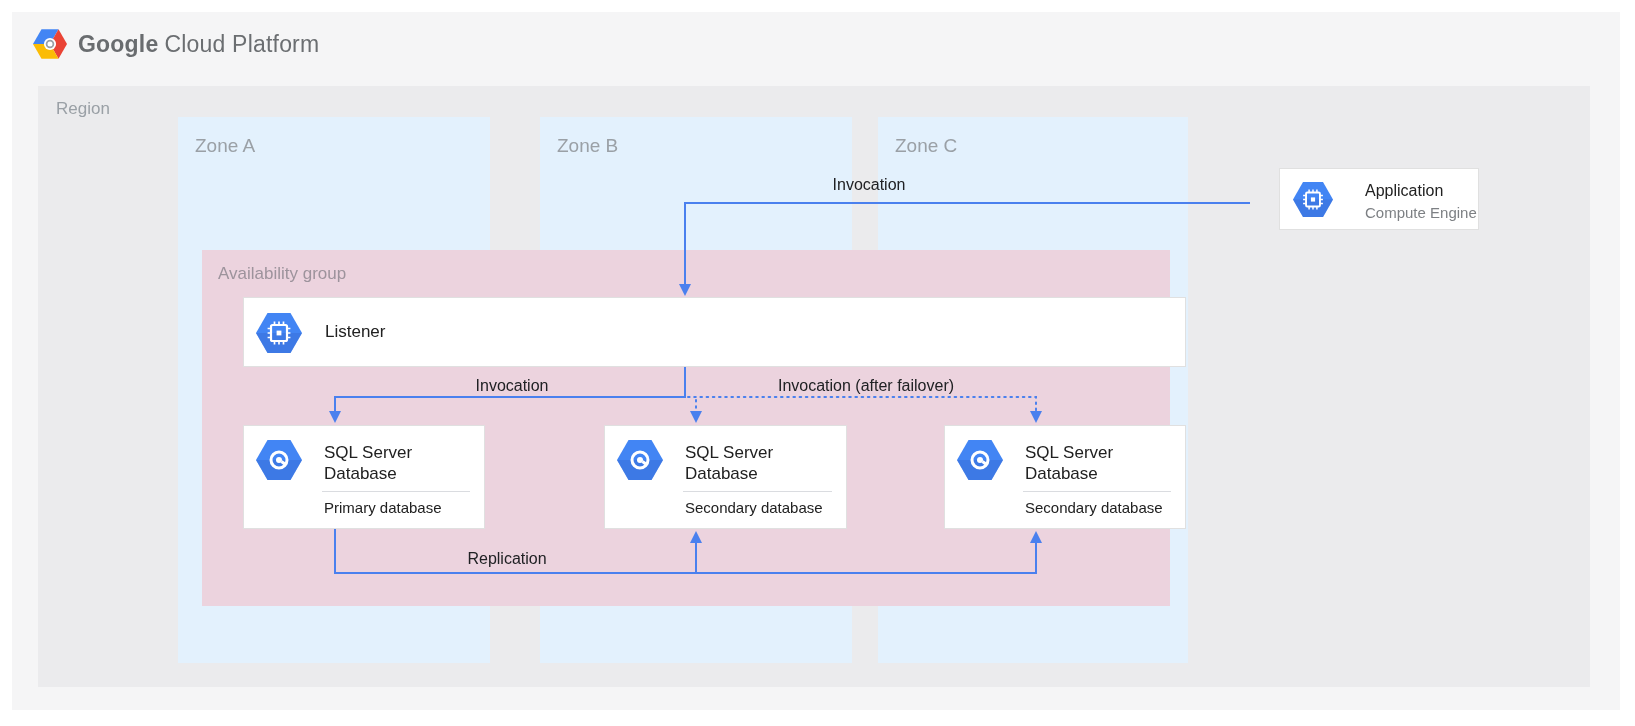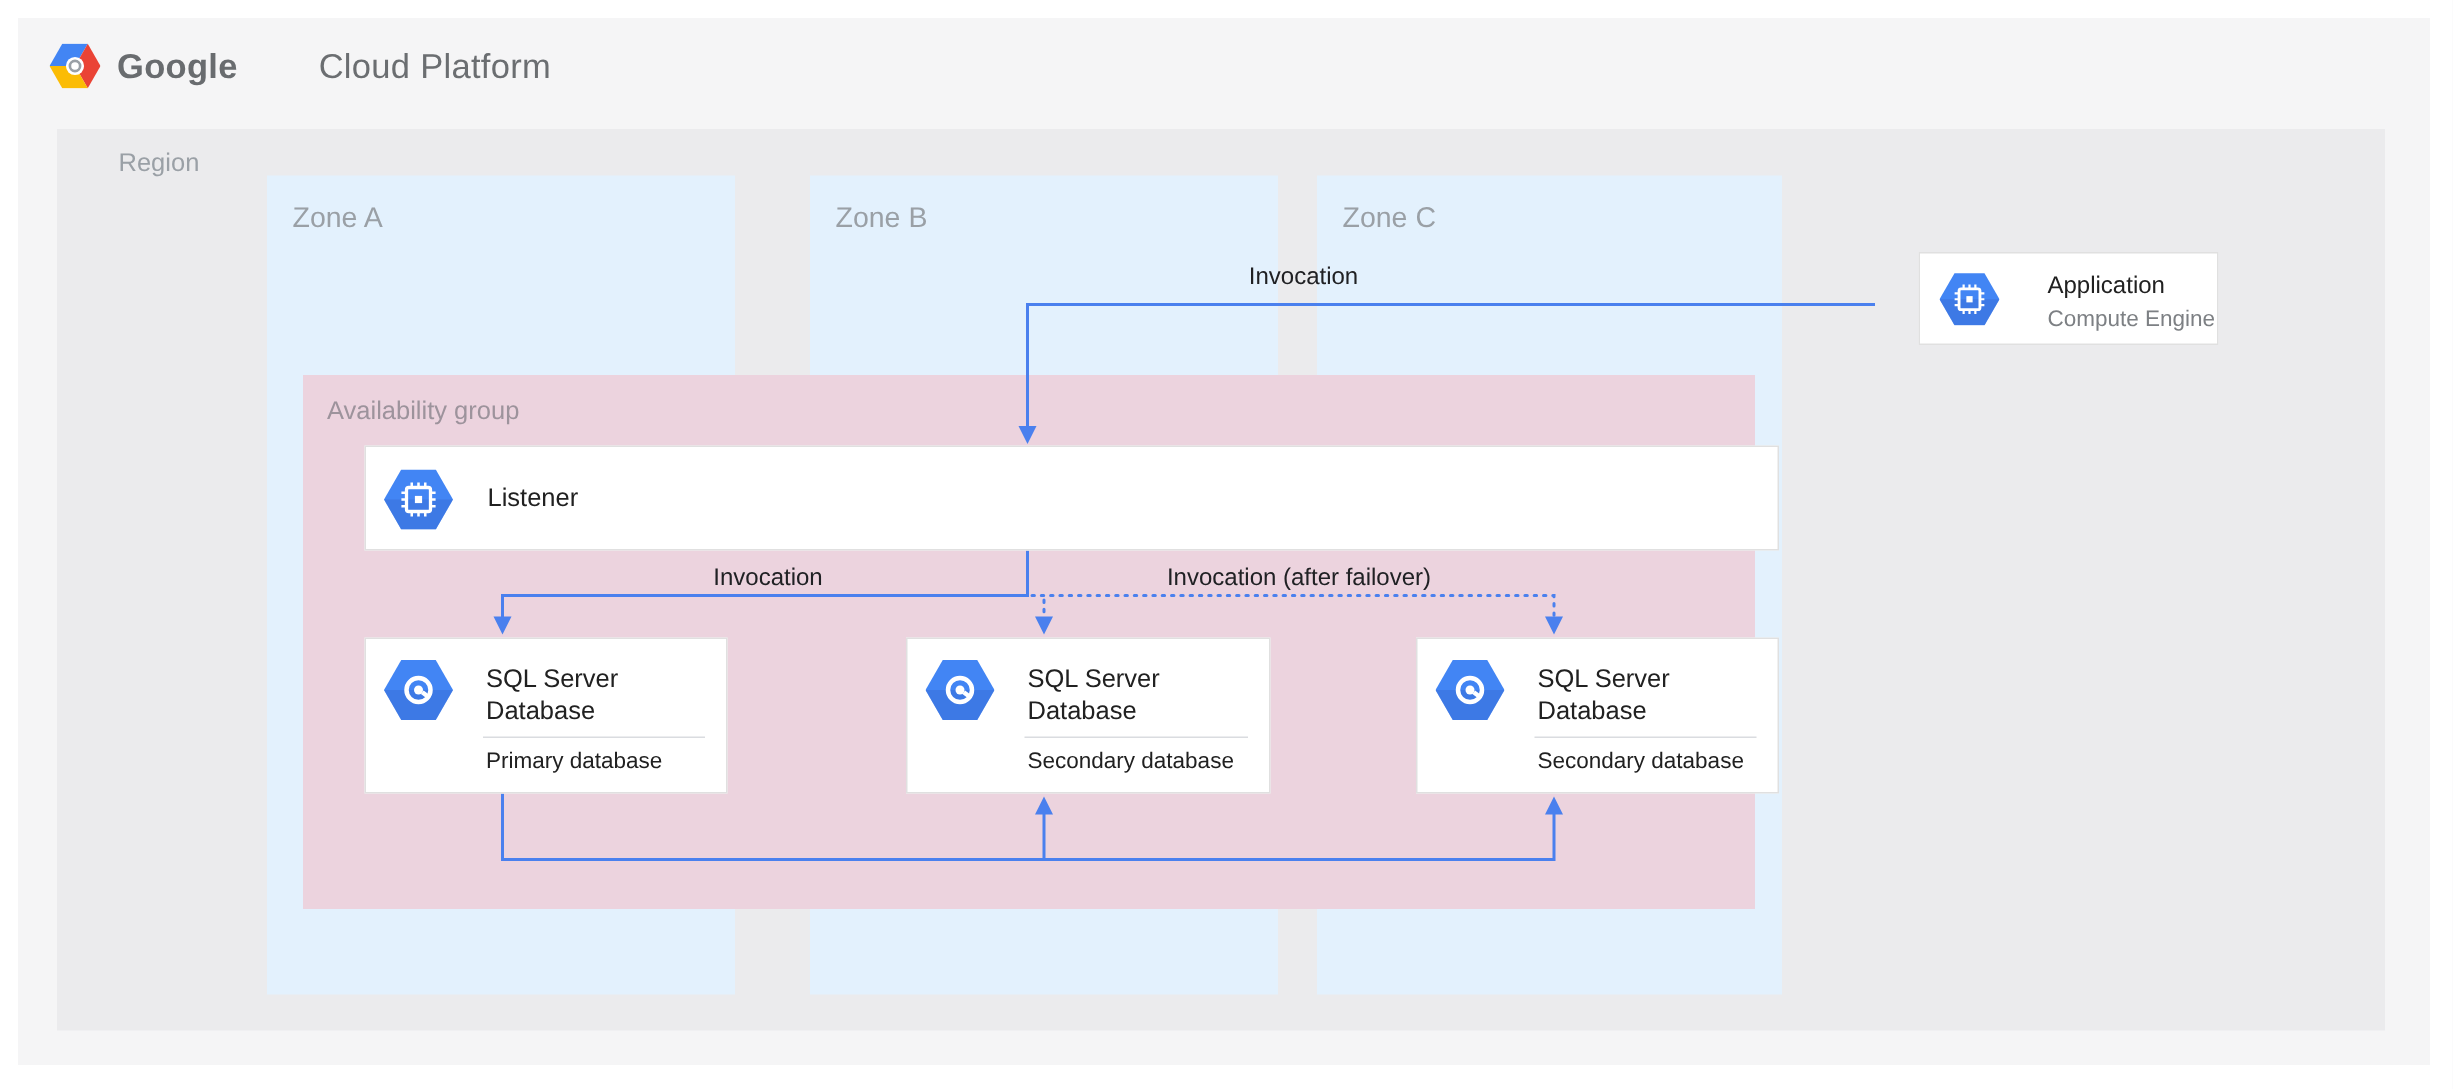--- a/index.html
+++ b/index.html
@@ -5,25 +5,25 @@
   html,body{margin:0;padding:0;background:#ffffff;}
   .canvas{position:relative;width:1635px;height:726px;background:#ffffff;overflow:hidden;
           font-family:"Liberation Sans", sans-serif;}
   .panel{position:absolute;left:12px;top:12px;width:1608px;height:698px;background:#f5f5f6;}
 
   
   .header{position:absolute;left:33px;top:26px;height:36px;display:flex;align-items:center;}
   .logo-hex{width:34px;height:30px;margin-right:11px;}
   .logo-text{font-size:23px;color:#6b6e71;letter-spacing:0.2px;}
   .logo-text .g1{font-weight:700;color:#696c6f;margin-right:6px;}
-  .logo-text .g2{font-weight:400;margin-left:48px;}
+  .logo-text .g2{font-weight:400;}
 
   
   .region{position:absolute;left:38px;top:86px;width:1552px;height:601px;background:#ebebed;}
-  .region-label{position:absolute;left:18px;top:13px;font-size:17px;color:#9aa0a6;margin-left:23px;}
+  .region-label{position:absolute;left:18px;top:13px;font-size:17px;color:#9aa0a6;}
   .zone{position:absolute;top:117px;height:546px;background:#e3f1fd;}
   .zone-label{position:absolute;left:17px;top:18px;font-size:19px;color:#9aa0a6;}
   .zone-a{left:178px;width:312px;}
   .zone-b{left:540px;width:312px;}
   .zone-c{left:878px;width:310px;}
   .zone-d{left:1220px;width:310px;}
 
   
   .ag{position:absolute;left:202px;top:250px;width:968px;height:356px;background:#ecd3de;}
   .ag-label{position:absolute;left:16px;top:14px;font-size:17px;color:#9d939c;}
@@ -111,20 +111,21 @@
       <polygon points="696,423 690,411 702,411"></polygon>
       <polygon points="1036,423 1030,411 1042,411"></polygon>
       <polygon points="696,531 690,543 702,543"></polygon>
       <polygon points="1036,531 1030,543 1042,543"></polygon>
     </g>
   </svg>
 
   <div class="edge-label lbl-invocation-top">Invocation</div>
   <div class="edge-label lbl-invocation-primary">Invocation</div>
   <div class="edge-label lbl-invocation-failover">Invocation (after failover)</div>
+  <div class="edge-label lbl-replication">Replication</div>
 
   <div class="card card-listener">
     <svg class="hexicon" width="46" height="40" viewBox="0 0 46 40">
       <polygon points="11.5,0 34.5,0 46,20 34.5,40 11.5,40 0,20" fill="#4285f4"></polygon>
       <polygon points="0,20 46,20 34.5,40 11.5,40" fill="#3a70d8" opacity="0.55"></polygon>
       <rect x="15" y="12" width="16" height="16" rx="1.5" fill="none" stroke="#ffffff" stroke-width="2.2"></rect>
       <rect x="20.6" y="17.6" width="4.8" height="4.8" fill="#ffffff"></rect>
       <g stroke="#ffffff" stroke-width="1.7">
         <path d="M18.5 8.6 V12 M23 8.6 V12 M27.5 8.6 V12"></path>
         <path d="M18.5 28 V31.4 M23 28 V31.4 M27.5 28 V31.4"></path>

